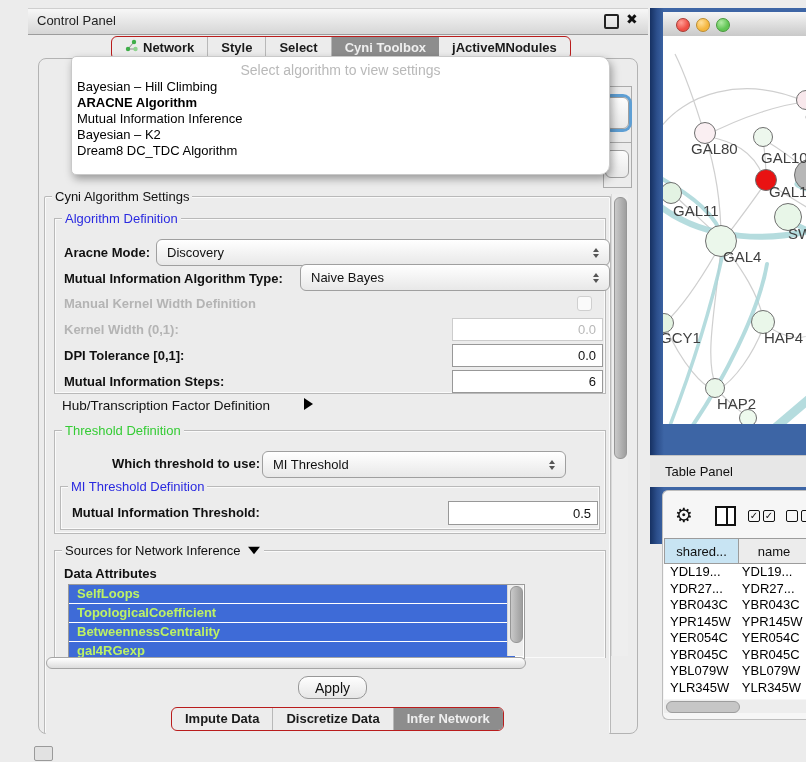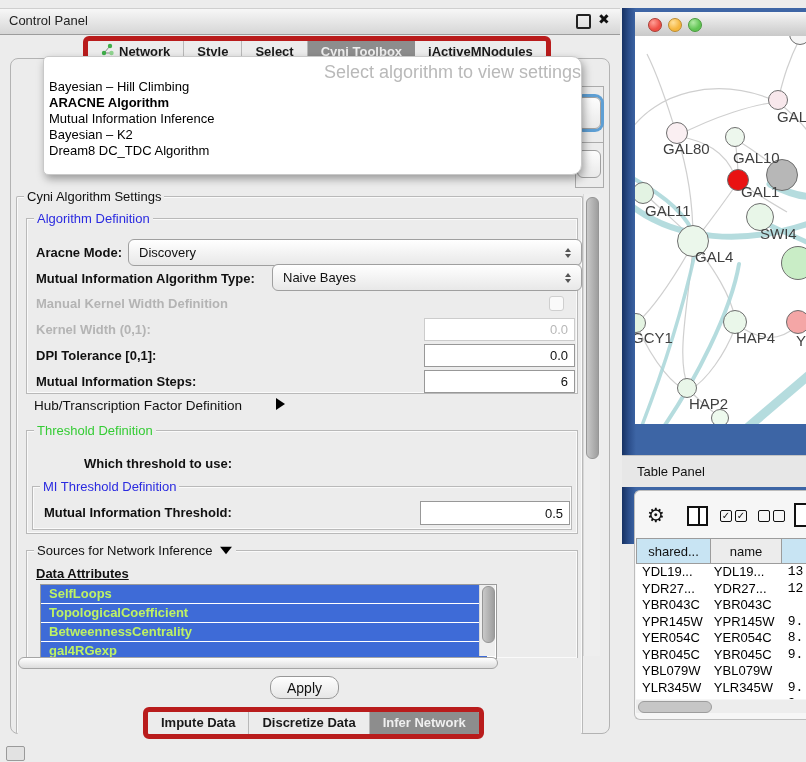--- a/index.html
+++ b/index.html
@@ -1,41 +1,41 @@
 <!DOCTYPE html>
 <html><head>
 <meta charset="utf-8">
 <style>
   html,body{margin:0;padding:0;}
   #root{position:relative;width:806px;height:762px;background:#ececec;
         font-family:"Liberation Sans","DejaVu Sans",sans-serif;font-size:13px;color:#111;
         overflow:hidden;}
-  .abs{position:absolute;}
+  .abs{position:absolute;margin-left:28px;}
   
   .titlebar{left:0;top:8px;width:620px;height:25px;
     background:linear-gradient(#f7f7f7,#d6d6d6);border-top:1px solid #cfcfcf;border-bottom:1px solid #9c9c9c;}
   .titlebar .wt{position:absolute;left:9px;top:4px;font-size:13px;color:#222;}
   .float-btn{position:absolute;left:576px;top:5px;width:11px;height:11px;border:2px solid #222;border-radius:2px;}
   .close-btn{position:absolute;left:598px;top:2px;font-size:14px;font-weight:bold;color:#111;}
   
-  .tabbar{left:83px;top:36px;height:22px;display:flex;border:5px solid #b91c1c;border-radius:6px;
+  .tabbar{left:83px;top:36px;height:22px;display:flex;border:1px solid #b91c1c;border-radius:6px;
     background:#ececec;overflow:hidden;}
   .tab{padding:0 13px;line-height:22px;font-weight:bold;color:#1a1a1a;border-right:1px solid #b8b8b8;
     display:flex;align-items:center;gap:5px;}
   .tab:last-child{border-right:none;}
   .tab.selected{background:#8d8d8d;color:#efefef;border-right:none;}
   .content-frame{left:10px;top:58px;width:598px;height:674px;border:1px solid #b3b3b3;border-radius:8px;background:#ececec;}
   
   .frag-border{border:1px solid #ababab;background:#ececec;}
   .combo-frag{border:1px solid #9f9f9f;border-radius:6px;background:linear-gradient(#fdfdfd,#e9e9e9);}
   .combo-frag.focus{box-shadow:0 0 0 3px #5e9fd4;}
   
   .dropdown{left:43px;top:56px;width:537px;height:117px;background:#fff;
     border:1px solid #c9c9c9;border-radius:5px 10px 10px 5px;box-shadow:2px 4px 9px rgba(0,0,0,.35);}
-  .dd-hint{position:absolute;left:0;top:5px;width:100%;text-align:right;color:#b9b9b9;font-size:18px;}
+  .dd-hint{position:absolute;left:0;top:5px;width:100%;text-align:center;color:#b9b9b9;font-size:14px;}
   .dd-items{position:absolute;left:4px;top:22px;right:4px;}
   .dd-item{height:16px;line-height:16px;font-size:13px;color:#000;padding-left:1px;white-space:nowrap;}
   
   .group{border:1px solid #b9b9b9;box-shadow:inset 0 0 0 1px rgba(255,255,255,.75);}
   .gtitle{position:absolute;top:-8px;left:7px;background:#ececec;padding:0 3px;font-size:13px;}
   .blue{color:#2a2ae0;} .green{color:#35cc35;}
   .lbl{font-weight:bold;color:#111;} .lbl-dis{font-weight:bold;color:#b4b4b4;}
   .combo{background:linear-gradient(#ffffff,#e8e8e8);border:1px solid #9f9f9f;border-radius:6px;
     display:flex;align-items:center;padding-left:10px;}
   .spin{position:absolute;right:9px;top:50%;transform:translateY(-50%);width:7px;height:10px;}
@@ -159,35 +159,39 @@
     <span>6</span>
   </div>
 
   <span class="abs" style="left:34px;top:398px;font-size:13.5px;">Hub/Transcription Factor Definition</span>
   <span class="abs tri-right" style="left:276px;top:398px;"></span>
 
   <div class="abs group" style="left:26px;top:430px;width:550px;height:102px;">
     <span class="gtitle green">Threshold Definition</span>
   </div>
   <span class="abs lbl" style="left:84px;top:456px;">Which threshold to use:</span>
+  <div class="abs combo" style="left:234px;top:451px;width:292px;height:25px;">
+    <span>MI Threshold</span>
+    <span class="spin"></span>
+  </div>
   <div class="abs group" style="left:32px;top:486px;width:538px;height:42px;">
     <span class="gtitle blue">MI Threshold Definition</span>
   </div>
   <span class="abs lbl" style="left:44px;top:505px;">Mutual Information Threshold:</span>
   <div class="abs tfield" style="left:420px;top:501px;width:142px;height:22px;">
     <span>0.5</span>
   </div>
 
   <div class="abs group" style="left:26px;top:550px;width:550px;height:107px;border-bottom:none;">
     <span class="gtitle" style="display:flex;align-items:center;gap:6px;">
       <span>Sources for Network Inference</span>
       <span class="tri-down" style="transform:scale(.85);"></span>
     </span>
   </div>
-  <span class="abs lbl" style="left:36px;top:566px;text-decoration:underline;">Data Attributes</span>
+  <span class="abs lbl" style="left:36px;top:566px;">Data Attributes</span>
   <div class="abs attr-list" style="left:40px;top:584px;width:455px;height:73px;">
 
   <div class="attr-item" style="width: 438px; font-weight: bold;">SelfLoops</div>
       <div class="attr-item" style="width: 438px; font-weight: bold;">TopologicalCoefficient</div>
       <div class="attr-item" style="width: 438px; font-weight: bold;">BetweennessCentrality</div>
       <div class="attr-item" style="width: 438px; font-weight: bold;">gal4RGexp</div>
     </div>
   <div class="abs vscroll" style="left:479px;top:585px;width:15px;height:71px;">
     <div class="vthumb" style="top:1px;height:55px;"></div>
   </div>

